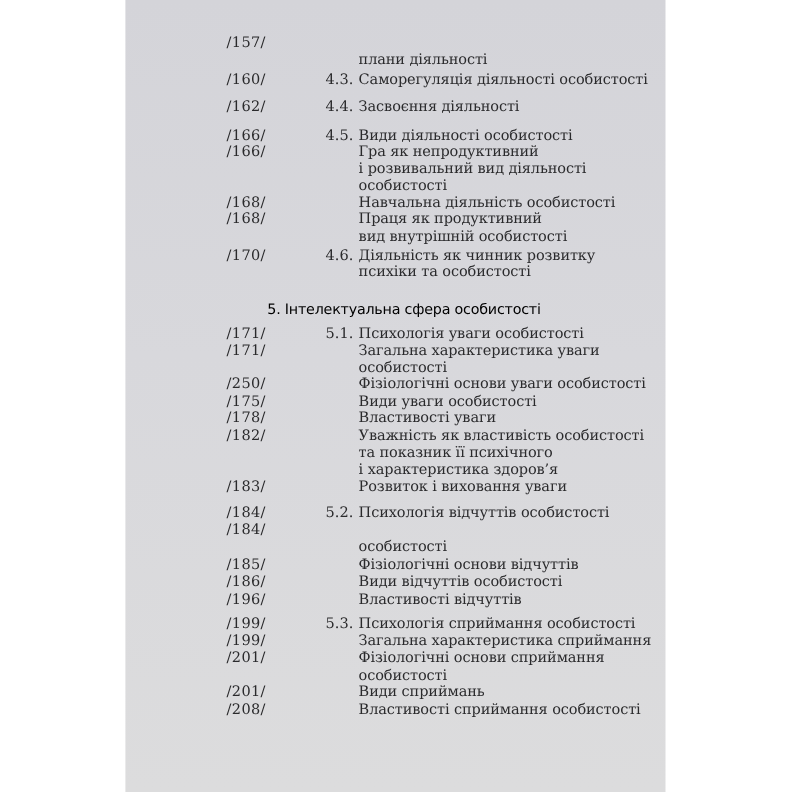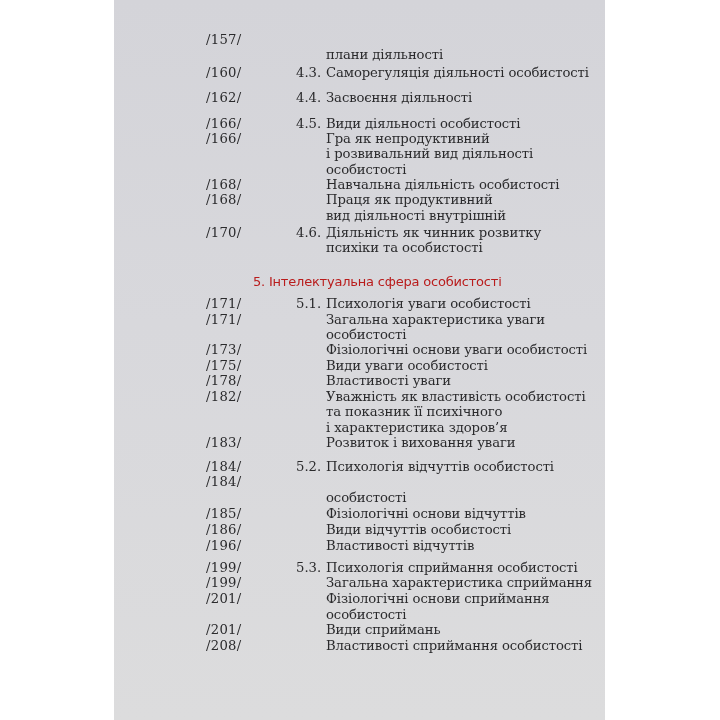--- a/index.html
+++ b/index.html
@@ -14,22 +14,22 @@
   }
   .row {
     position: absolute; left: 0; width: 667px; height: 16px;
     font-size: 13.2px; line-height: 16px; color: #2a2a2c;
     white-space: nowrap;
   }
   .pg { position: absolute; left: 206px; top: 0; letter-spacing: 0.3px; }
   .num { position: absolute; left: 296px; top: 0; }
   .title { position: absolute; left: 326px; top: 0; letter-spacing: -0.1px; }
   .heading {
-    position: absolute; left: 253px; font-family: "DejaVu Sans", "Liberation Sans", sans-serif;
-    font-size: 13px; line-height: 16px; color: #b91c1c; white-space: nowrap; letter-spacing: -0.2px;
+    position: absolute; left: 243px; font-family: "DejaVu Sans", "Liberation Sans", sans-serif;
+    font-size: 13px; line-height: 16px; color: #000000; white-space: nowrap; letter-spacing: -0.2px;
   }
 </style>
 </head>
 <body>
 
 <div class="page"></div>
 
 <div class="heading" style="top:274px">5. Інтелектуальна сфера особистості</div>
 
 <div class="row" style="top:32px">
@@ -77,21 +77,21 @@
     <span class="title">Навчальна діяльність особистості</span>
   </div>
 <div class="row" style="top:192px">
     <span class="pg">/168/</span>
     <span class="num"></span>
     <span class="title">Праця як продуктивний</span>
   </div>
 <div class="row" style="top:208px">
     <span class="pg"></span>
     <span class="num"></span>
-    <span class="title">вид діяльності внутрішній</span>
+    <span class="title">вид внутрішній особистості</span>
   </div>
 <div class="row" style="top:225px">
     <span class="pg">/170/</span>
     <span class="num">4.6.</span>
     <span class="title">Діяльність як чинник розвитку</span>
   </div>
 <div class="row" style="top:240px">
     <span class="pg"></span>
     <span class="num"></span>
     <span class="title">психіки та особистості</span>
@@ -105,21 +105,21 @@
     <span class="pg">/171/</span>
     <span class="num"></span>
     <span class="title">Загальна характеристика уваги</span>
   </div>
 <div class="row" style="top:327px">
     <span class="pg"></span>
     <span class="num"></span>
     <span class="title">особистості</span>
   </div>
 <div class="row" style="top:342px">
-    <span class="pg">/173/</span>
+    <span class="pg">/250/</span>
     <span class="num"></span>
     <span class="title">Фізіологічні основи уваги особистості</span>
   </div>
 <div class="row" style="top:358px">
     <span class="pg">/175/</span>
     <span class="num"></span>
     <span class="title">Види уваги особистості</span>
   </div>
 <div class="row" style="top:373px">
     <span class="pg">/178/</span>

